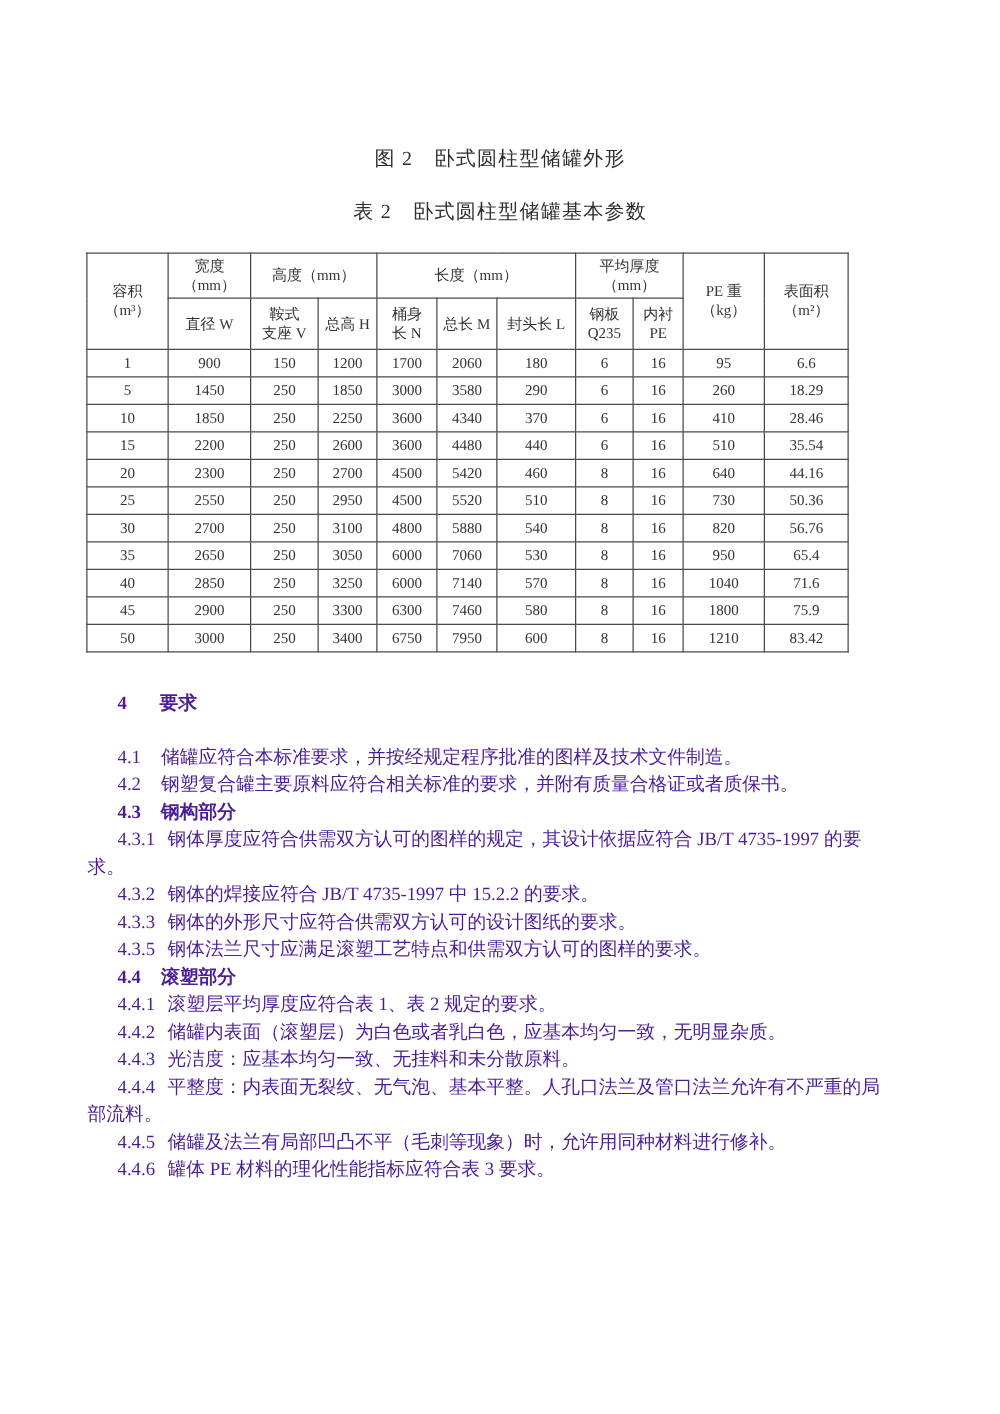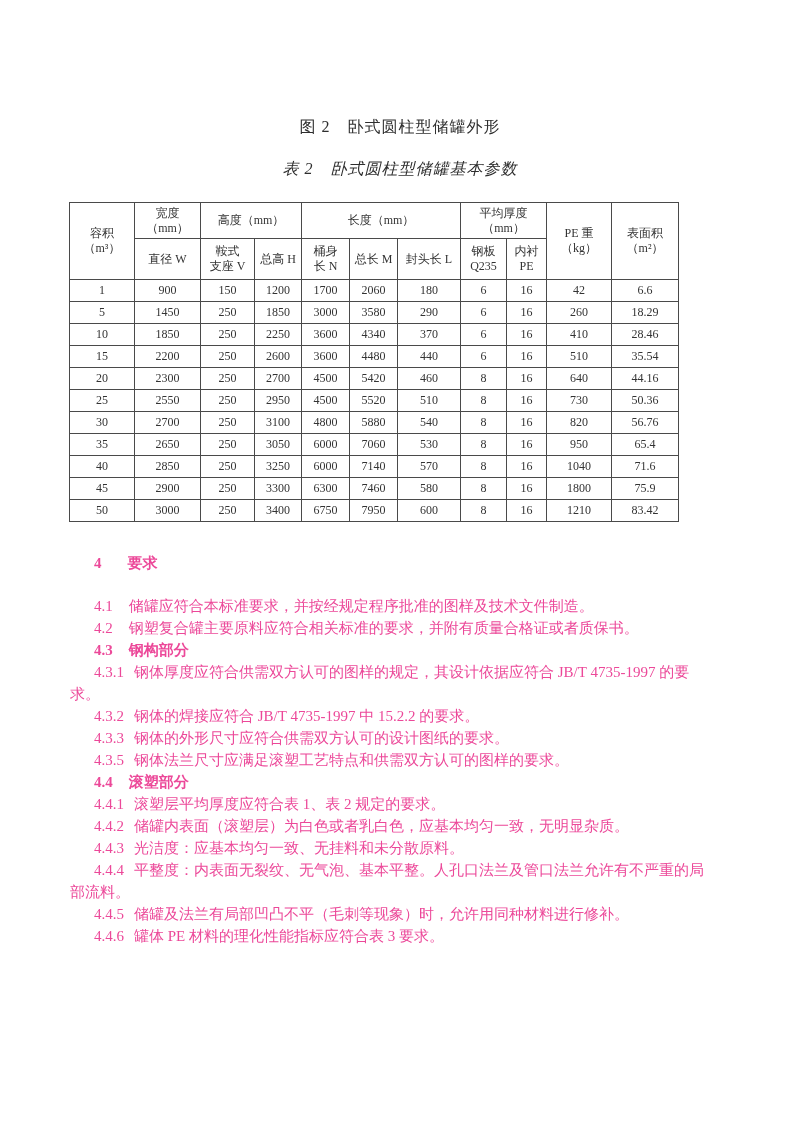--- a/index.html
+++ b/index.html
@@ -10,41 +10,41 @@
     font-family:"Liberation Serif","DejaVu Serif",serif;
     color:#2e2e2e;
     overflow:hidden;
   }
   .fig-title{
     position:absolute;top:117px;left:0;width:100%;
     text-align:center;font-size:16px;letter-spacing:1px;
   }
   .tbl-title{
     position:absolute;top:159px;left:0;width:100%;
-    text-align:center;font-size:16px;letter-spacing:1px;font-style:italic;
+    text-align:center;font-size:16px;letter-spacing:1px;
   }
   table.params{
     position:absolute;left:69px;top:202px;width:609px;
     border-collapse:collapse;table-layout:fixed;
   }
   table.params th,table.params td{
     border:1px solid #4a4a4a;
     font-weight:normal;
     text-align:center;vertical-align:middle;
     font-size:12px;line-height:15px;
     padding:0;
     white-space:pre-line;
     color:#333333;
   }
   thead tr.h1 th{height:35px;}
   thead tr.h2 th{height:40px;}
   tbody td{height:21px;font-size:12.5px;}
   .clauses{
     position:absolute;left:70px;top:552px;width:638px;
-    font-size:15px;line-height:22px;color:#ec4899;
+    font-size:15px;line-height:22px;color:#4c1d95;
   }
   .para{text-indent:24px;}
   .para.heading{font-weight:bold;}
   .para.lvl1{margin-bottom:21px;}
   .para .num{margin-right:10px;}
   .para.lvl1 .num{margin-right:26px;}
   .para.lvl2 .num{margin-right:16px;}
 </style>
 </head>
 <body>
@@ -100,21 +100,21 @@
         <tr>
           <td>1</td>
           <td>900</td>
           <td>150</td>
           <td>1200</td>
           <td>1700</td>
           <td>2060</td>
           <td>180</td>
           <td>6</td>
           <td>16</td>
-          <td>42</td>
+          <td>95</td>
           <td>6.6</td>
         </tr>
         <tr>
           <td>5</td>
           <td>1450</td>
           <td>250</td>
           <td>1850</td>
           <td>3000</td>
           <td>3580</td>
           <td>290</td>

